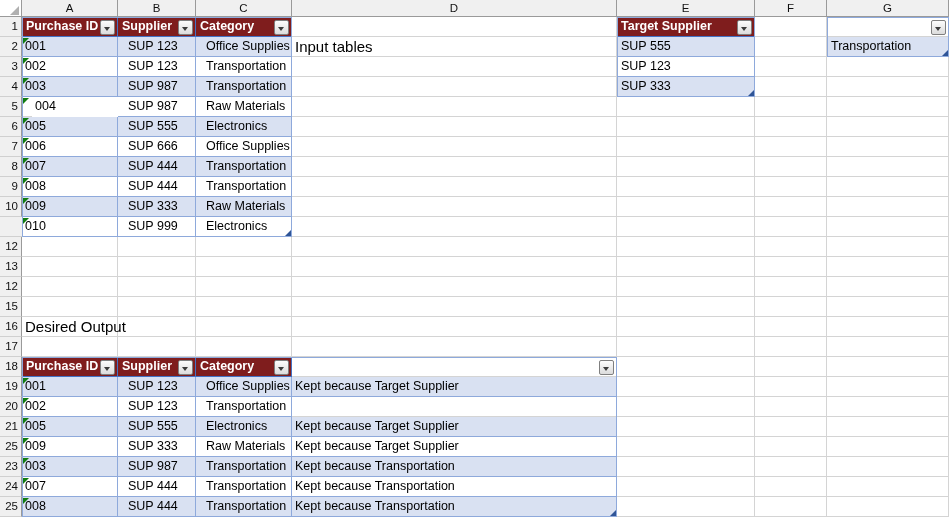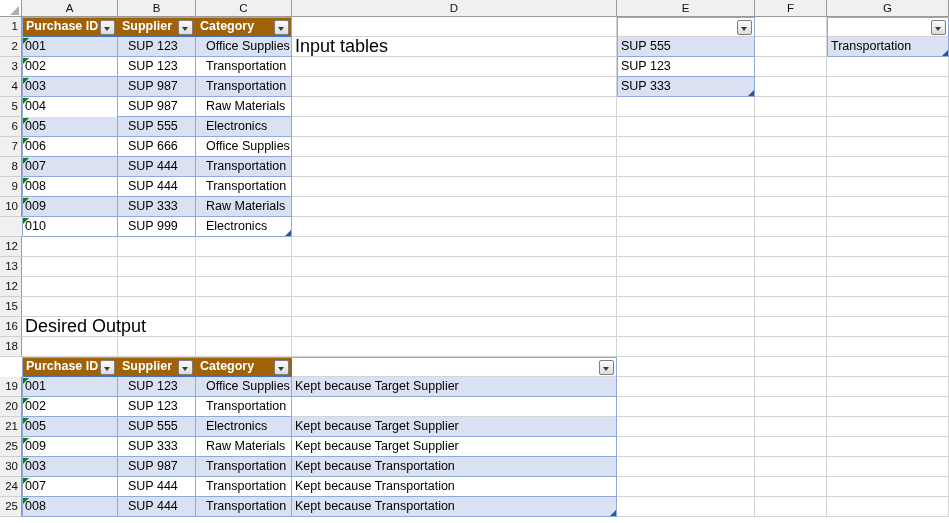--- a/index.html
+++ b/index.html
@@ -80,21 +80,21 @@
   
   .tcell {
     position: absolute;
     box-sizing: border-box;
     line-height: 19px;
     font-size: 12.5px;
     white-space: nowrap;
     overflow: hidden;
   }
   .thead {
-    background: #a16207;
+    background: #7f1d1d;
     color: #ffffff;
     font-weight: bold;
     padding-left: 4px;
     border-right: 1px solid #4472C4;
     border-bottom: 1px solid #4472C4;
   }
   .tbody-band {
     background: #D9E1F2;
     border-right: 1px solid #8EA9DB;
     border-bottom: 1px solid #8EA9DB;
@@ -146,21 +146,21 @@
   .resize-handle {
     position: absolute;
     width: 0; height: 0;
     border-bottom: 6px solid #2f5597;
     border-left: 6px solid transparent;
   }
 
   .plain-text {
     position: absolute;
     line-height: 19px;
-    font-size: 18px;
+    font-size: 15px;
     white-space: nowrap;
     padding-left: 3px;
     box-sizing: border-box;
   }
 </style>
 </head>
 <body>
 
 <div class="grid-root" id="root">
     <div class="gridcell" style="left: 22px; top: 17px; width: 96px; height: 20px;"></div>
@@ -360,47 +360,47 @@
     <div class="row-head" style="top: 157px; height: 20px;">8</div>
     <div class="row-head" style="top: 177px; height: 20px;">9</div>
     <div class="row-head" style="top: 197px; height: 20px;">10</div>
     <div class="row-head" style="top: 217px; height: 20px; padding-left: 35px;">11</div>
     <div class="row-head" style="top: 237px; height: 20px;">12</div>
     <div class="row-head" style="top: 257px; height: 20px;">13</div>
     <div class="row-head" style="top: 277px; height: 20px;">12</div>
     <div class="row-head" style="top: 297px; height: 20px;">15</div>
     <div class="row-head" style="top: 317px; height: 20px;">16</div>
     <div class="row-head" style="top: 337px; height: 20px;">17</div>
-    <div class="row-head" style="top: 337px; height: 20px;">18</div>
+    <div class="row-head" style="top: 357px; height: 20px;">18</div>
     <div class="row-head" style="top: 377px; height: 20px;">19</div>
     <div class="row-head" style="top: 397px; height: 20px;">20</div>
     <div class="row-head" style="top: 417px; height: 20px;">21</div>
     <div class="row-head" style="top: 437px; height: 20px;">25</div>
-    <div class="row-head" style="top: 457px; height: 20px;">30</div>
+    <div class="row-head" style="top: 457px; height: 20px;">23</div>
     <div class="row-head" style="top: 477px; height: 20px;">24</div>
     <div class="row-head" style="top: 497px; height: 20px;">25</div>
     <div class="tcell thead" style="left: 22px; top: 17px; width: 96px; height: 20px;">Purchase ID</div>
     <div class="filter-btn" style="left: 100px; top: 20px;"></div>
     <div class="tcell thead" style="left: 118px; top: 17px; width: 78px; height: 20px;">Supplier</div>
     <div class="filter-btn" style="left: 178px; top: 20px;"></div>
     <div class="tcell thead" style="left: 196px; top: 17px; width: 96px; height: 20px;">Category</div>
     <div class="filter-btn" style="left: 274px; top: 20px;"></div>
     <div class="tcell tbody-band" style="padding-left: 3px; left: 22px; top: 37px; width: 96px; height: 20px;">001</div>
     <div class="tcell tbody-band" style="padding-left: 10px; left: 118px; top: 37px; width: 78px; height: 20px;">SUP 123</div>
     <div class="tcell tbody-band" style="padding-left: 10px; left: 196px; top: 37px; width: 96px; height: 20px;">Office Supplies</div>
     <div class="err-tri" style="left: 23px; top: 38px;"></div>
     <div class="tcell tbody-plain" style="padding-left: 3px; left: 22px; top: 57px; width: 96px; height: 20px;">002</div>
     <div class="tcell tbody-plain" style="padding-left: 10px; left: 118px; top: 57px; width: 78px; height: 20px;">SUP 123</div>
     <div class="tcell tbody-plain" style="padding-left: 10px; left: 196px; top: 57px; width: 96px; height: 20px;">Transportation</div>
     <div class="err-tri" style="left: 23px; top: 58px;"></div>
     <div class="tcell tbody-band" style="padding-left: 3px; left: 22px; top: 77px; width: 96px; height: 20px;">003</div>
     <div class="tcell tbody-band" style="padding-left: 10px; left: 118px; top: 77px; width: 78px; height: 20px;">SUP 987</div>
     <div class="tcell tbody-band" style="padding-left: 10px; left: 196px; top: 77px; width: 96px; height: 20px;">Transportation</div>
     <div class="err-tri" style="left: 23px; top: 78px;"></div>
-    <div class="tcell tbody-plain" style="padding-left: 3px; left: 22px; top: 97px; width: 96px; height: 24px;">004</div>
+    <div class="tcell tbody-plain" style="padding-left: 3px; left: 32px; top: 97px; width: 96px; height: 24px;">004</div>
     <div class="tcell tbody-plain" style="padding-left: 10px; left: 118px; top: 97px; width: 78px; height: 20px;">SUP 987</div>
     <div class="tcell tbody-plain" style="padding-left: 10px; left: 196px; top: 97px; width: 96px; height: 20px;">Raw Materials</div>
     <div class="err-tri" style="left: 23px; top: 98px;"></div>
     <div class="tcell tbody-band" style="padding-left: 3px; left: 22px; top: 117px; width: 96px; height: 20px;">005</div>
     <div class="tcell tbody-band" style="padding-left: 10px; left: 118px; top: 117px; width: 78px; height: 20px;">SUP 555</div>
     <div class="tcell tbody-band" style="padding-left: 10px; left: 196px; top: 117px; width: 96px; height: 20px;">Electronics</div>
     <div class="err-tri" style="left: 23px; top: 118px;"></div>
     <div class="tcell tbody-plain" style="padding-left: 3px; left: 22px; top: 137px; width: 96px; height: 20px;">006</div>
     <div class="tcell tbody-plain" style="padding-left: 10px; left: 118px; top: 137px; width: 78px; height: 20px;">SUP 666</div>
     <div class="tcell tbody-plain" style="padding-left: 10px; left: 196px; top: 137px; width: 96px; height: 20px;">Office Supplies</div>
@@ -416,20 +416,21 @@
     <div class="tcell tbody-band" style="padding-left: 3px; left: 22px; top: 197px; width: 96px; height: 20px;">009</div>
     <div class="tcell tbody-band" style="padding-left: 10px; left: 118px; top: 197px; width: 78px; height: 20px;">SUP 333</div>
     <div class="tcell tbody-band" style="padding-left: 10px; left: 196px; top: 197px; width: 96px; height: 20px;">Raw Materials</div>
     <div class="err-tri" style="left: 23px; top: 198px;"></div>
     <div class="tcell tbody-plain" style="padding-left: 3px; left: 22px; top: 217px; width: 96px; height: 20px;">010</div>
     <div class="tcell tbody-plain" style="padding-left: 10px; left: 118px; top: 217px; width: 78px; height: 20px;">SUP 999</div>
     <div class="tcell tbody-plain" style="padding-left: 10px; left: 196px; top: 217px; width: 96px; height: 20px;">Electronics</div>
     <div class="err-tri" style="left: 23px; top: 218px;"></div>
     <div class="tbl-outline" style="left: 22px; top: 17px; width: 270px; height: 220px;"></div>
     <div class="resize-handle" style="left: 285px; top: 230px;"></div>
+    <div class="tcell thead" style="left: 617px; top: 17px; width: 138px; height: 20px;">Target Supplier</div>
     <div class="filter-btn" style="left: 737px; top: 20px;"></div>
     <div class="tcell tbody-band" style="padding-left: 4px; left: 617px; top: 37px; width: 138px; height: 20px;">SUP 555</div>
     <div class="tcell tbody-plain" style="padding-left: 4px; left: 617px; top: 57px; width: 138px; height: 20px;">SUP 123</div>
     <div class="tcell tbody-band" style="padding-left: 4px; left: 617px; top: 77px; width: 138px; height: 20px;">SUP 333</div>
     <div class="tbl-outline" style="left: 617px; top: 17px; width: 138px; height: 80px;"></div>
     <div class="resize-handle" style="left: 748px; top: 90px;"></div>
     <div class="filter-btn" style="left: 931px; top: 20px;"></div>
     <div class="tcell tbody-band" style="padding-left: 4px; left: 827px; top: 37px; width: 122px; height: 20px;">Transportation</div>
     <div class="tbl-outline" style="left: 827px; top: 17px; width: 122px; height: 40px;"></div>
     <div class="resize-handle" style="left: 942px; top: 50px;"></div>

